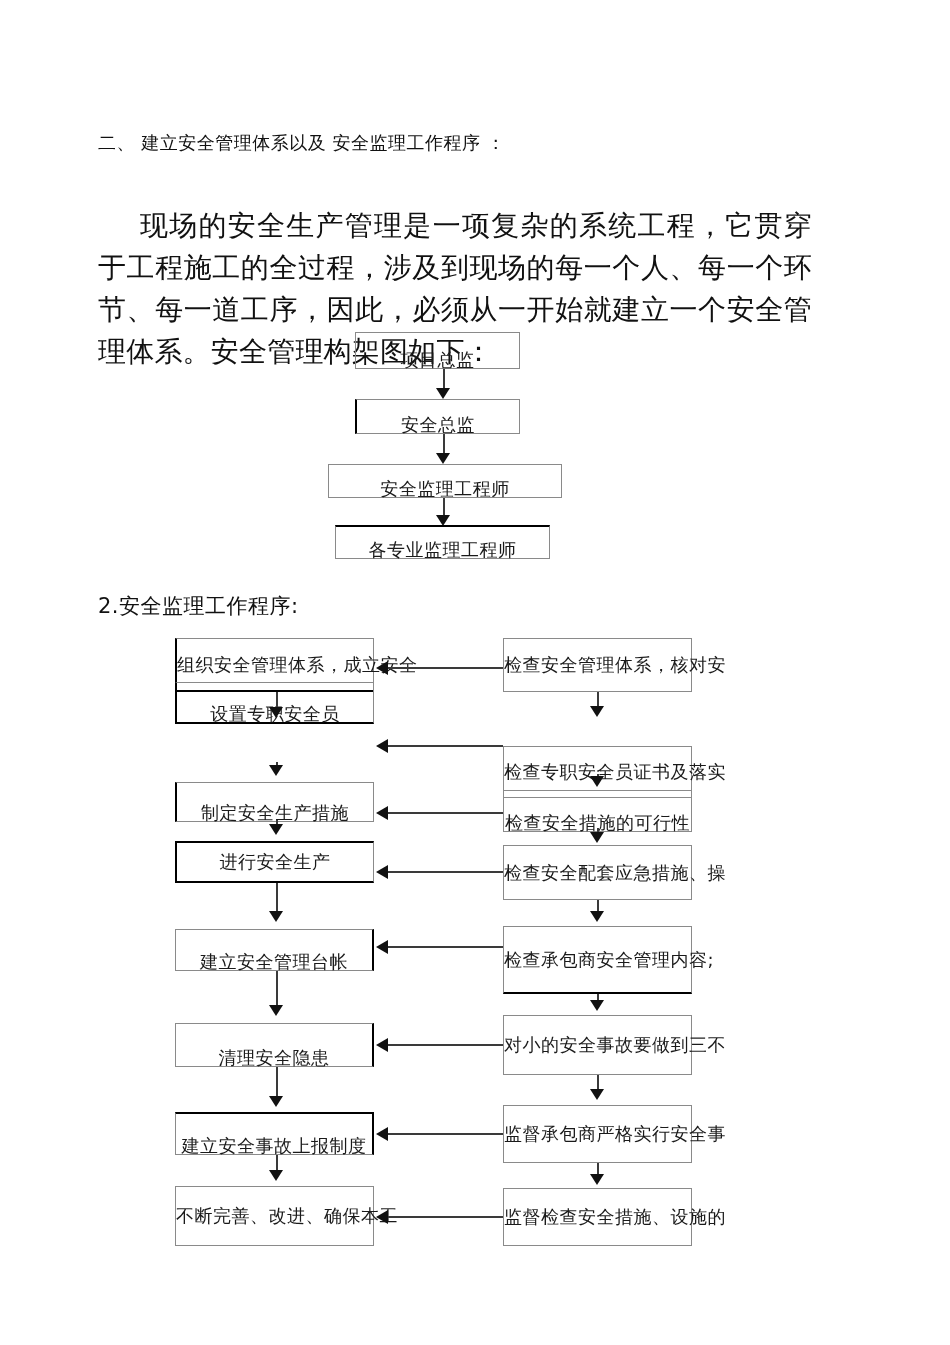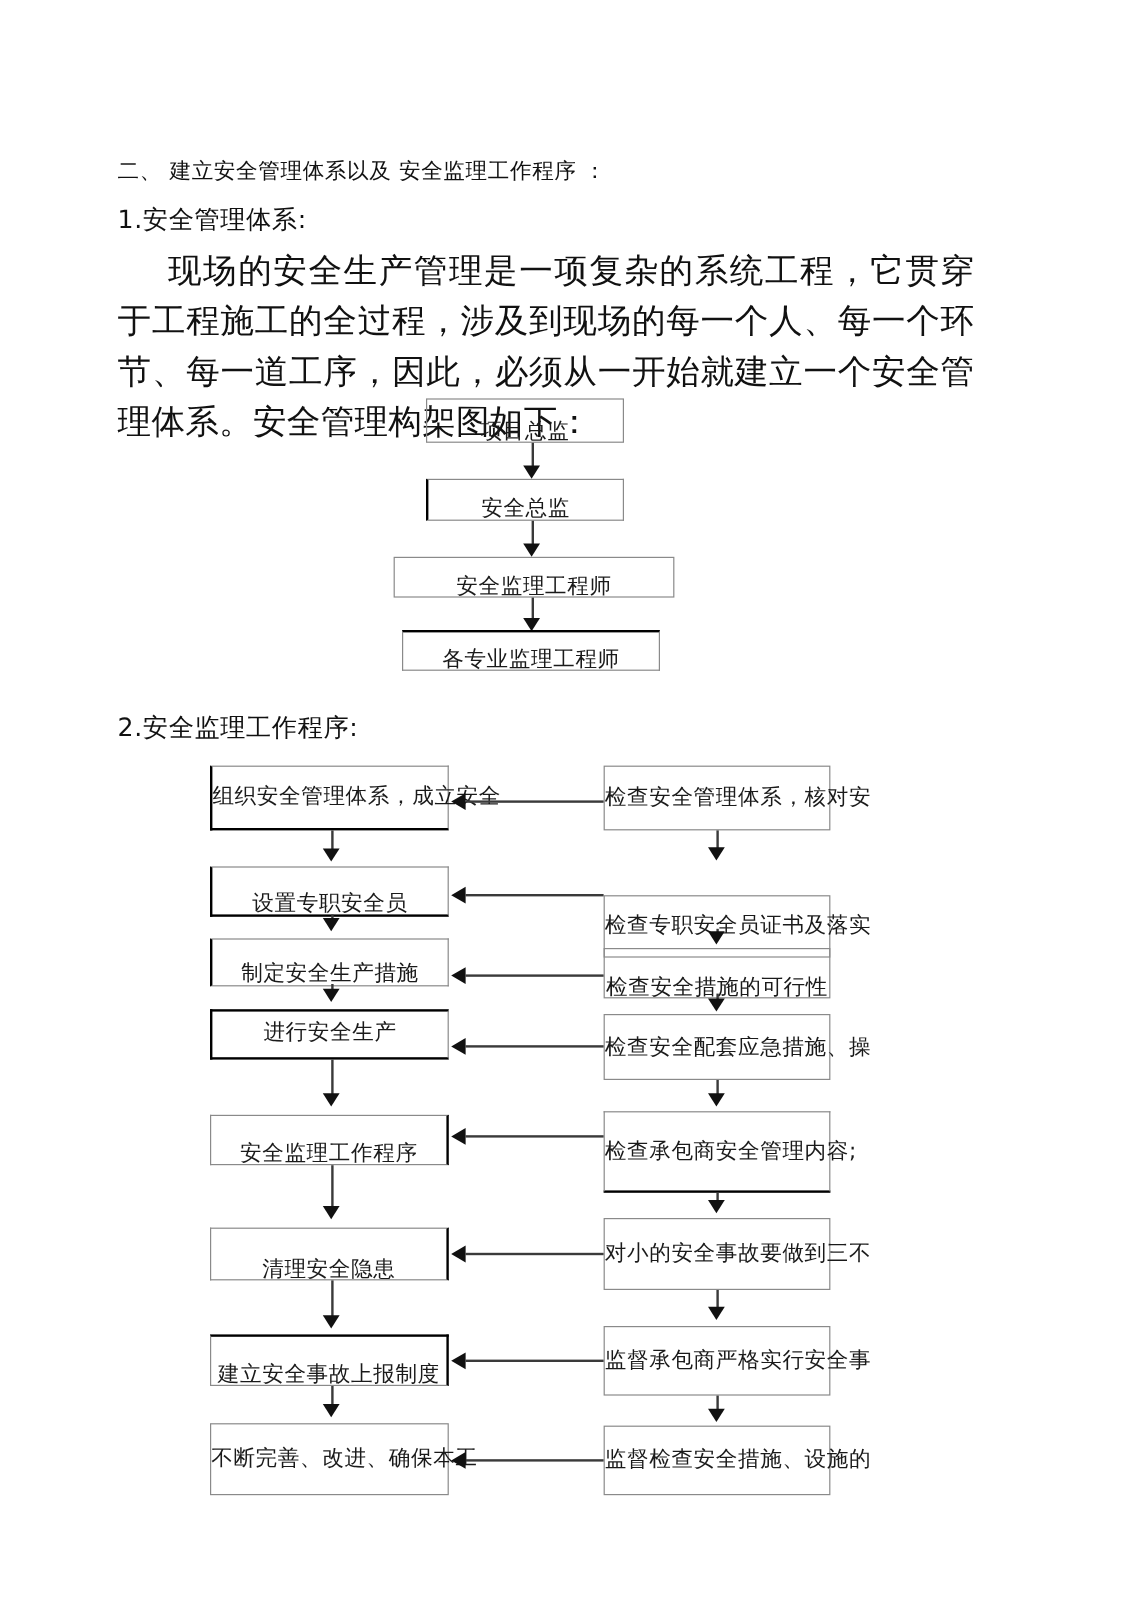--- a/index.html
+++ b/index.html
@@ -51,21 +51,21 @@
 
   
   .fbox {
     position: absolute;
     box-sizing: border-box;
     background: transparent;
     border: 1px solid #8a8a8a;
   }
   .fbox.ht { border-top: 2px solid #000; }
   .fbox.hr { border-right: 2px solid #000; }
-  .fbox.hl { border-left: 2px solid #000; font-family: Liberation Mono, monospace; }
+  .fbox.hl { border-left: 2px solid #000; }
   .fbox.hb { border-bottom: 2px solid #000; }
 
   .fbox > .lbl {
     position: absolute;
     left: 0;
     width: 100%;
     text-align: center;
     font-size: 18px;
     line-height: 20px;
     color: #1a1a1a;
@@ -103,21 +103,20 @@
     border-right: 12px solid #111;
   }
 </style>
 </head>
 <body>
 
 <div id="page">
 
   <div class="doc-text" id="heading-main">二、 建立安全管理体系以及  安全监理工作程序 ：</div>
 
-  <div class="doc-text" id="heading-sub1">1.安全管理体系:</div>
 
   <div id="body-para">现场的安全生产管理是一项复杂的系统工程，它贯穿于工程施工的全过程，涉及到现场的每一个人、每一个环节、每一道工序，因此，必须从一开始就建立一个安全管理体系。安全管理构架图如下：</div>
 
   <div>
 
     <div class="fbox" style="left:355px; top:332px; width:165px; height:37px;">
       <span class="lbl low">项目总监</span>
     </div>
     <div class="vline" style="left:443px; top:369px; height:24px;"></div>
     <div class="vhead" style="left:436px; top:388px;"></div>
@@ -140,34 +139,34 @@
   </div>
 
   <div class="doc-text" id="heading-sub2">2.安全监理工作程序:</div>
 
   <div>
 
     <div class="fbox hl hb" style="left:175px; top:638px; width:199px; height:54px;">
       <span class="lbl mid">组织安全管理体系，成立安全</span>
     </div>
 
-    <div class="fbox hl hb" style="left:175px; top:722px; width:199px; height:42px;">
+    <div class="fbox hl hb" style="left:175px; top:682px; width:199px; height:42px;">
       <span class="lbl low">设置专职安全员</span>
     </div>
 
     <div class="fbox hl" style="left:175px; top:782px; width:199px; height:40px;">
       <span class="lbl low">制定安全生产措施</span>
     </div>
 
     <div class="fbox hl ht hb" style="left:175px; top:841px; width:199px; height:42px;">
       <span class="lbl mid">进行安全生产</span>
     </div>
 
     <div class="fbox hr" style="left:175px; top:929px; width:199px; height:42px;">
-      <span class="lbl low">安全监理工作程序</span>
+      <span class="lbl low">建立安全管理台帐</span>
     </div>
 
     <div class="fbox hr" style="left:175px; top:1023px; width:199px; height:44px;">
       <span class="lbl low">清理安全隐患</span>
     </div>
 
     <div class="fbox hr ht" style="left:175px; top:1112px; width:199px; height:43px;">
       <span class="lbl low">建立安全事故上报制度</span>
     </div>
 

